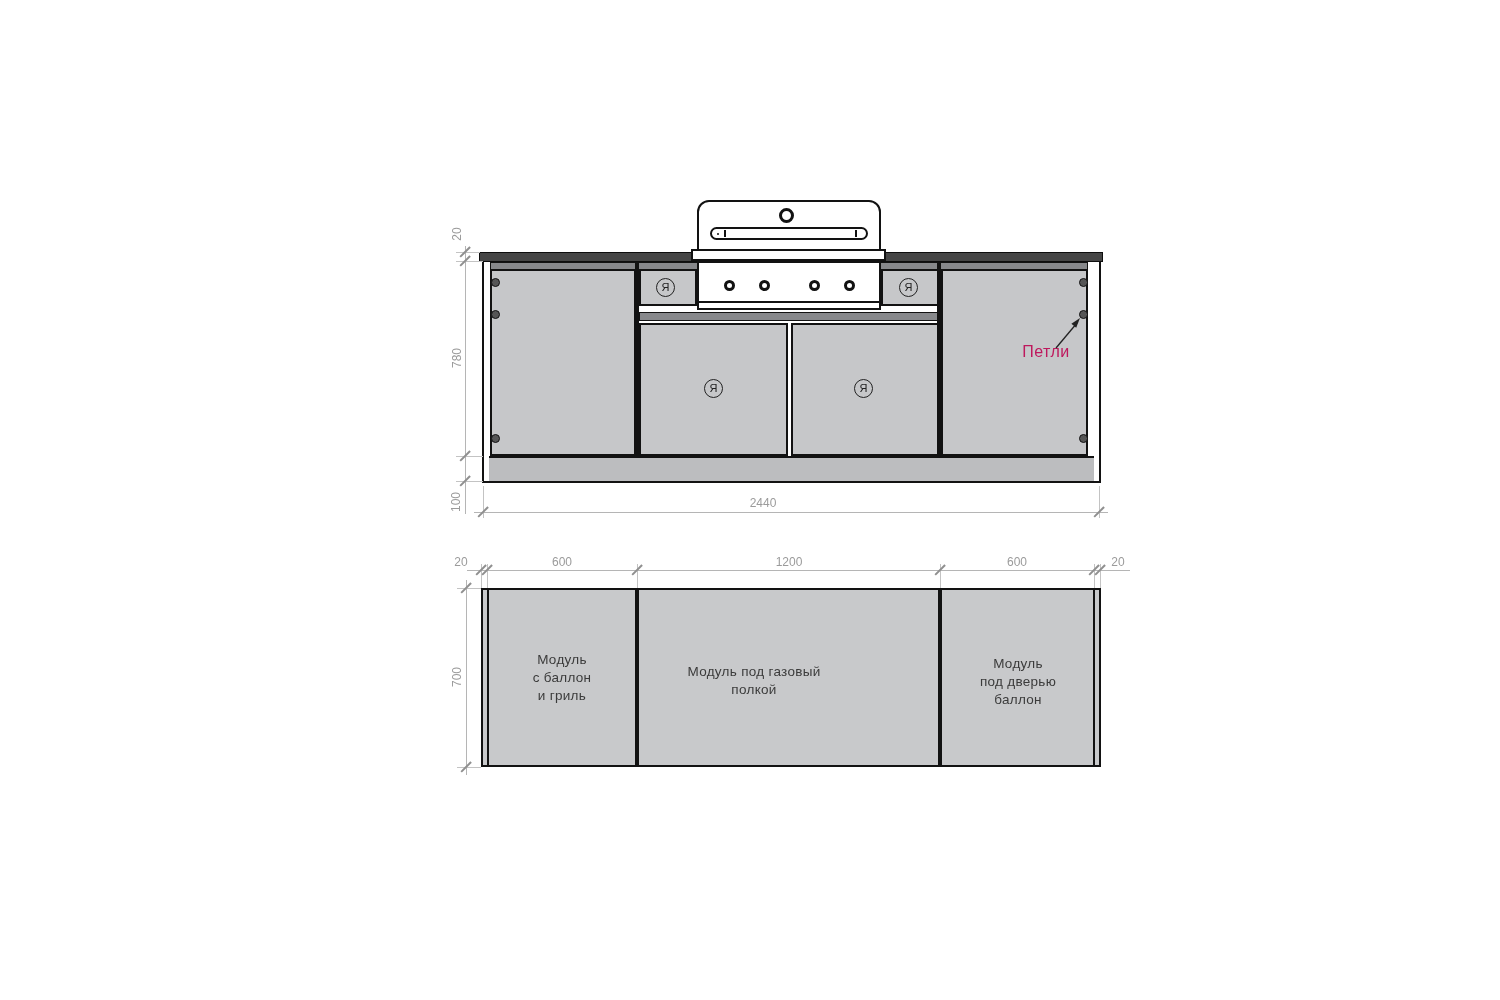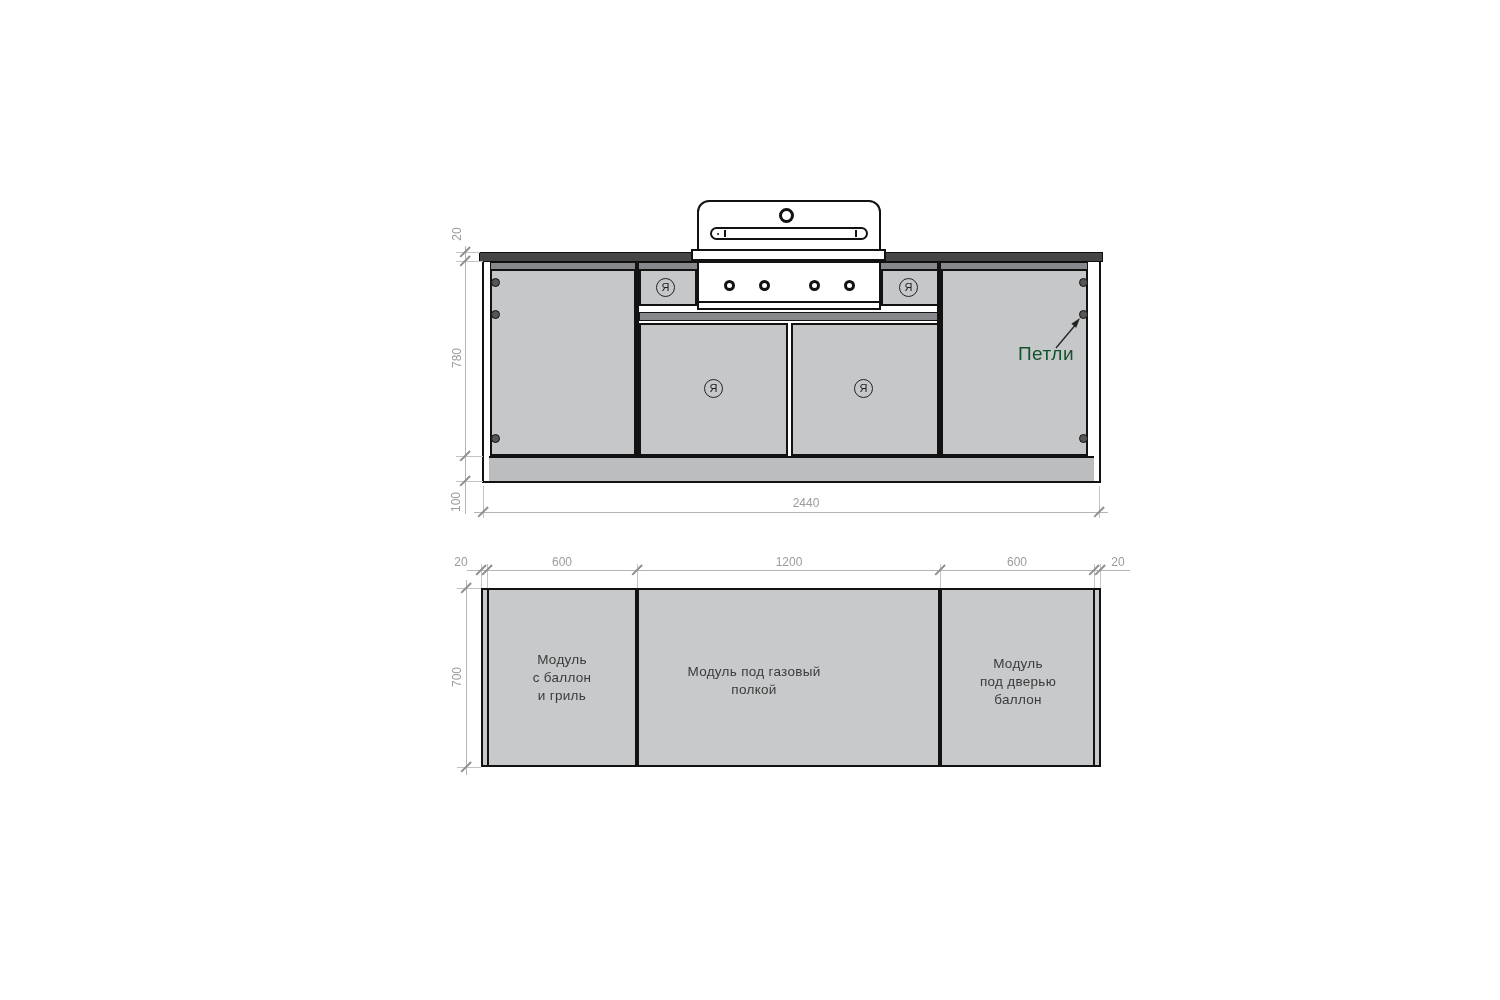--- a/index.html
+++ b/index.html
@@ -20,21 +20,21 @@
   .knob{width:11px;height:11px;border-radius:50%;border:3px solid #121212;background:#fff;}
   
   .dimline-h{height:1px;background:#b5b5b5;}
   .dimline-v{width:1px;background:#b5b5b5;}
   .extline-h{height:1px;background:#c3c3c3;}
   .extline-v{width:1px;background:#c3c3c3;}
   .tick{width:14px;height:1.6px;background:#8f8f8f;transform:rotate(-45deg);}
   .dimlabel{font-size:12px;color:#9b9b9b;text-align:center;height:14px;line-height:14px;}
   .rot{transform:rotate(-90deg);}
   .module-label{color:#3b3b3b;font-size:13.5px;line-height:18px;text-align:center;letter-spacing:.3px;}
-  .callout{font-size:19px;color:#14532d;letter-spacing:.5px;}
+  .callout{font-size:16px;color:#be185d;letter-spacing:.5px;}
   .handle-notch{position:absolute;top:1px;width:1.5px;height:7px;background:#121212;}
 </style>
 </head>
 <body>
 
 <div class="canvas">
 
   <div class="abs" style="left:0;top:0;width:1500px;height:560px;">
 
     <div class="abs cabinet" style="left:482px;top:260px;width:619px;height:223px;"></div>
@@ -112,21 +112,21 @@
     <div class="abs tick" style="left:458px;top:480px;"></div>
     <div class="abs dimlabel rot" style="left:442px;top:227px;width:30px;">20</div>
     <div class="abs dimlabel rot" style="left:437px;top:351px;width:40px;">780</div>
     <div class="abs dimlabel rot" style="left:436px;top:495px;width:40px;">100</div>
 
     <div class="abs extline-v" style="left:483px;top:486px;height:32px;"></div>
     <div class="abs extline-v" style="left:1099px;top:486px;height:32px;"></div>
     <div class="abs dimline-h" style="left:474px;top:512px;width:634px;"></div>
     <div class="abs tick" style="left:476px;top:511px;"></div>
     <div class="abs tick" style="left:1092px;top:511px;"></div>
-    <div class="abs dimlabel" style="left:766px;top:496px;width:80px;">2440</div>
+    <div class="abs dimlabel" style="left:723px;top:496px;width:80px;">2440</div>
   </div>
 
   <div class="abs" style="left:0;top:540px;width:1500px;height:260px;">
 
     <div class="abs" style="left:481px;top:48px;width:620px;height:179px;background:#c8c9cb;border:2.5px solid #121212;"></div>
 
     <div class="abs blackline" style="left:487px;top:48px;width:2px;height:179px;"></div>
     <div class="abs blackline" style="left:1093px;top:48px;width:2px;height:179px;"></div>
 
     <div class="abs blackline" style="left:635px;top:48px;width:4px;height:179px;"></div>

